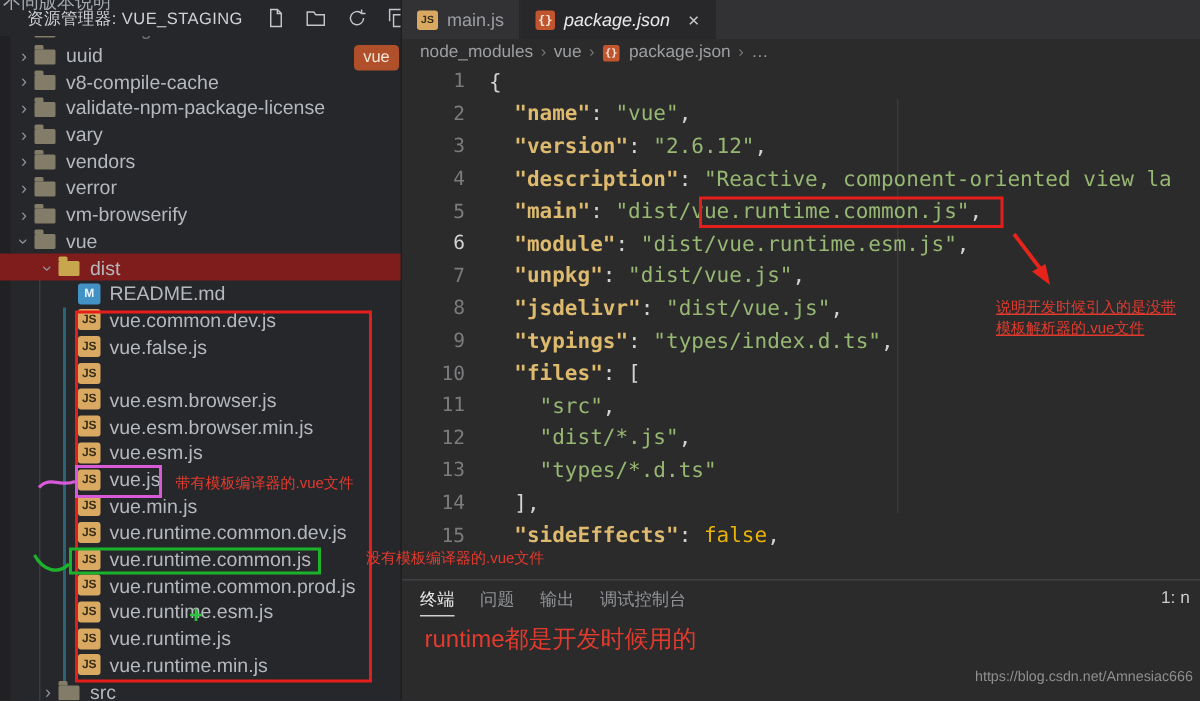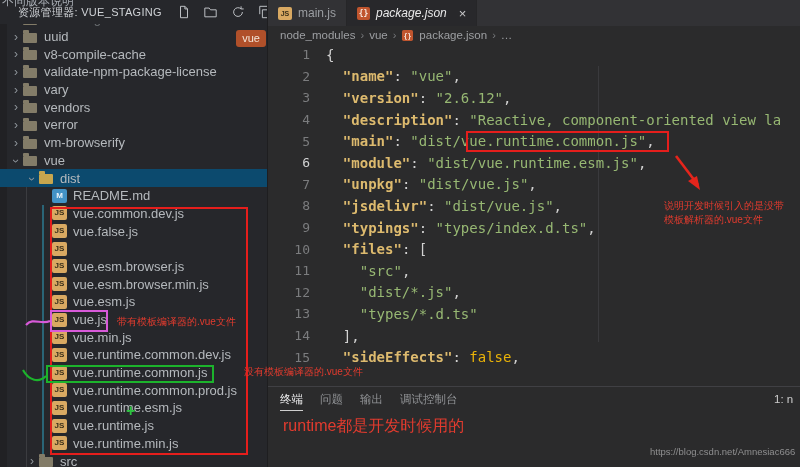--- a/index.html
+++ b/index.html
@@ -17,21 +17,21 @@
   #explorer-header .title { font-size:11px; color:#cfd2d6; letter-spacing:.3px; white-space:nowrap; }
   #explorer-actions { display:flex; align-items:center; gap:11px; margin-left:14px; }
   #explorer-actions .act { width:16px; height:16px; display:flex; align-items:center;
     justify-content:center; color:#c2c5c9; cursor:pointer; }
   #explorer-actions .act svg { stroke:#c2c5c9; fill:none; stroke-width:1.1; }
 
   #tree { position:absolute; left:0; top:10px; width:268px; }
   .trow { display:flex; align-items:center; height:17.7px; font-size:13px;
     color:#b5b9bd; white-space:nowrap; cursor:pointer; position:relative; z-index:2; }
   .trow.dim { color:#6d7174; }
-  .trow.hl { background:#0c4a6e; }
+  .trow.hl { background:#7f1d1d; }
   .chev { display:inline-block; width:12px; font-size:12px; color:#8f959b; text-align:center; }
   .chev.open { transform:rotate(90deg) translateX(1px); }
   .ic-folder { width:14px; height:10px; background:#837c68; border-radius:1px;
     position:relative; margin:2px 7px 0 1px; flex:none; }
   .ic-folder::before { content:""; position:absolute; top:-3px; left:0; width:6px; height:3px;
     background:inherit; border-radius:1px 1px 0 0; }
   .ic-folder.bright { background:#c7a64e; }
   .ic-js { width:15px; height:14px; background:#d9a962; color:#392f1a;
     font:bold 8px/14px "Liberation Sans",sans-serif; text-align:center; border-radius:2px;
     margin-right:6px; flex:none; }
@@ -94,21 +94,21 @@
     font-size:15px; color:#cfcfcf;margin-top:28px; }
 
   
   .anno { position:absolute; z-index:40; pointer-events:none; }
   #box-filelist { left:50px; top:207px; width:198px; height:248px; border:2px solid #e51e1c; }
   #box-vuejs { left:50px; top:310px; width:58px; height:22px; border:2px solid #d85ad9; z-index:41; }
   #box-runtime { left:46px; top:365px; width:168px; height:18px; border:2px solid #1cb32c; z-index:41; }
   #box-code { left:466px; top:131px; width:203px; height:21px; border:2px solid #e51e1c; }
   #note-pink { left:117px; top:315px; font-size:10px; color:#e23b2e; z-index:42; }
   #note-green { left:244px; top:365px; font-size:10px; color:#e23b2e; z-index:42; white-space:nowrap; }
-  #note-code { left:664px; top:199px; font-size:10px; color:#e23b2e; line-height:14px; z-index:42; }
+  #note-code { left:664px; top:199px; font-size:10px; color:#e23b2e; line-height:14px; z-index:42;text-decoration:underline; }
   #green-plus { left:126px; top:402px; font-size:16px; font-weight:bold; color:#2bc43e; z-index:42; }
   #anno-svg { left:0; top:0; width:800px; height:467px; z-index:39; }
   #top-cut { position:absolute; left:2px; top:-7px; font-size:12px; color:#a6abb2; z-index:60; }
   #watermark { position:absolute; left:650px; top:446px; font-size:9.5px; color:#8f8f90; z-index:60; }
 </style>
 </head>
 <body>
 
 <div id="stage">
 

